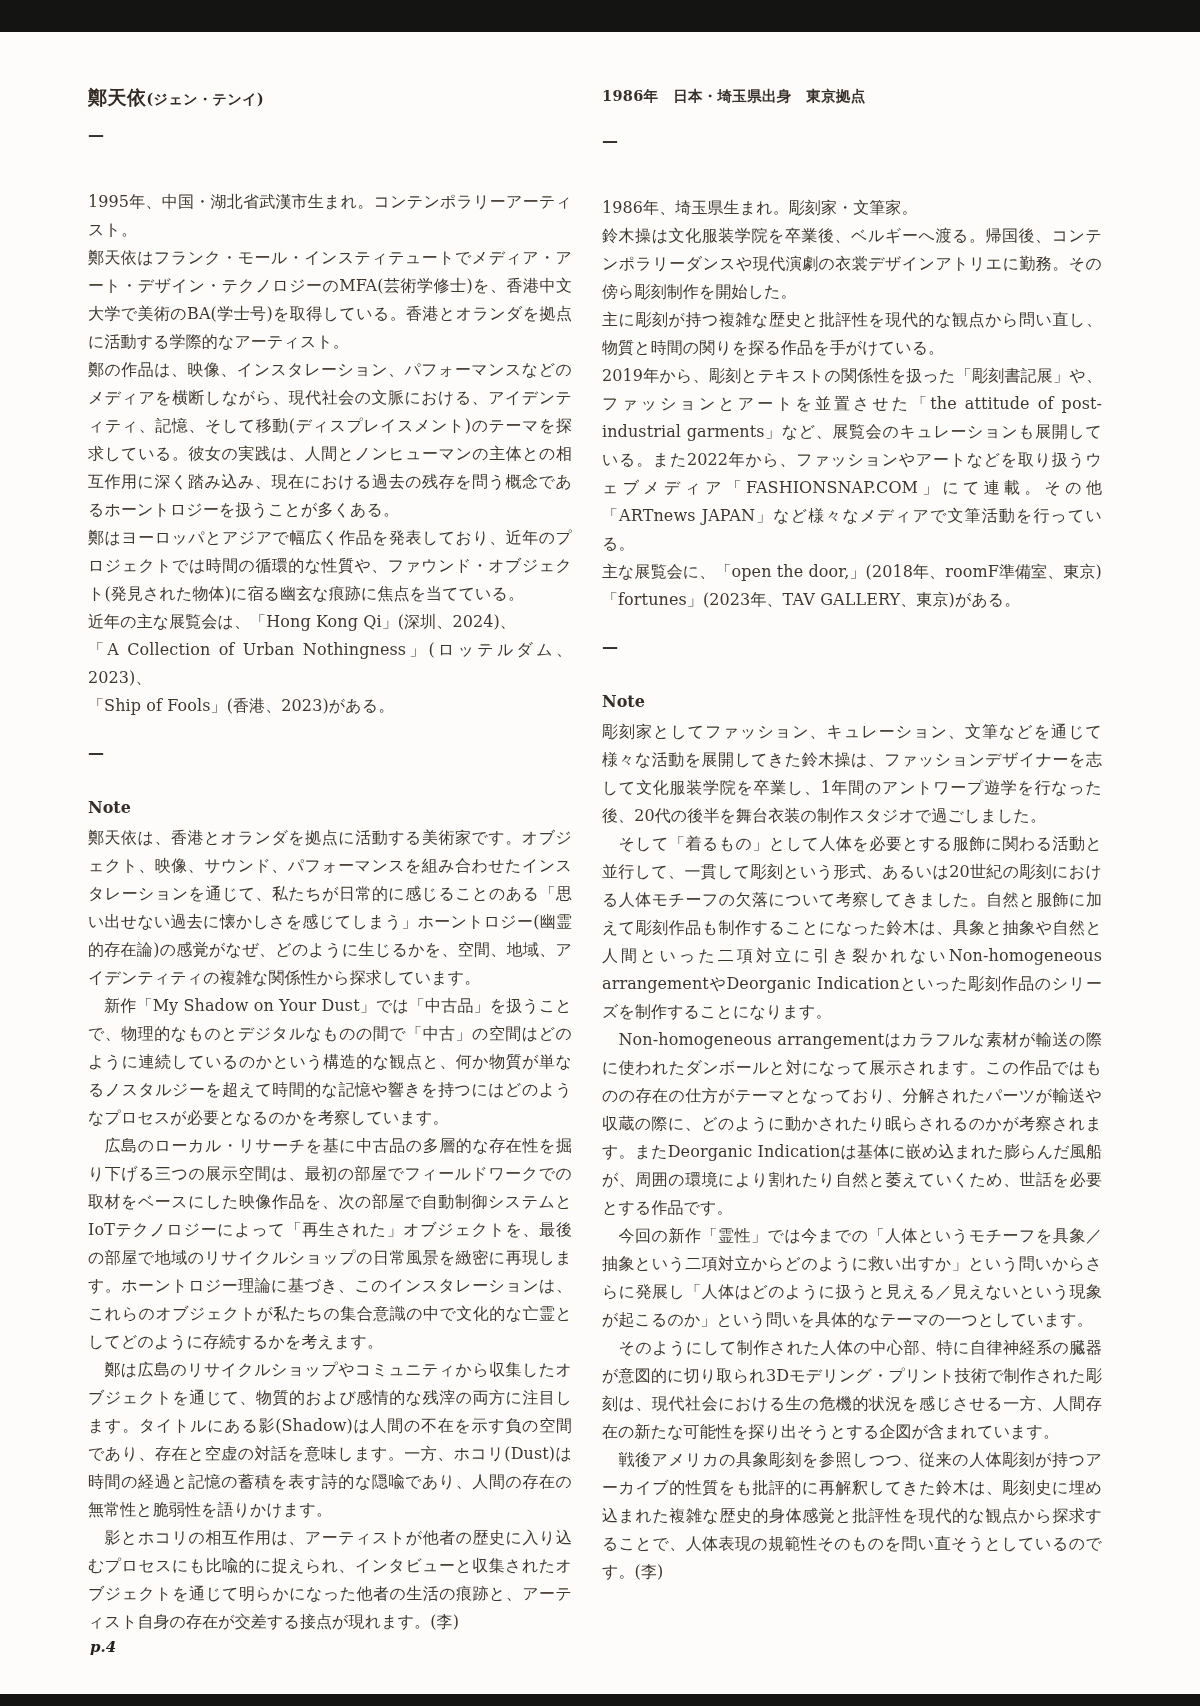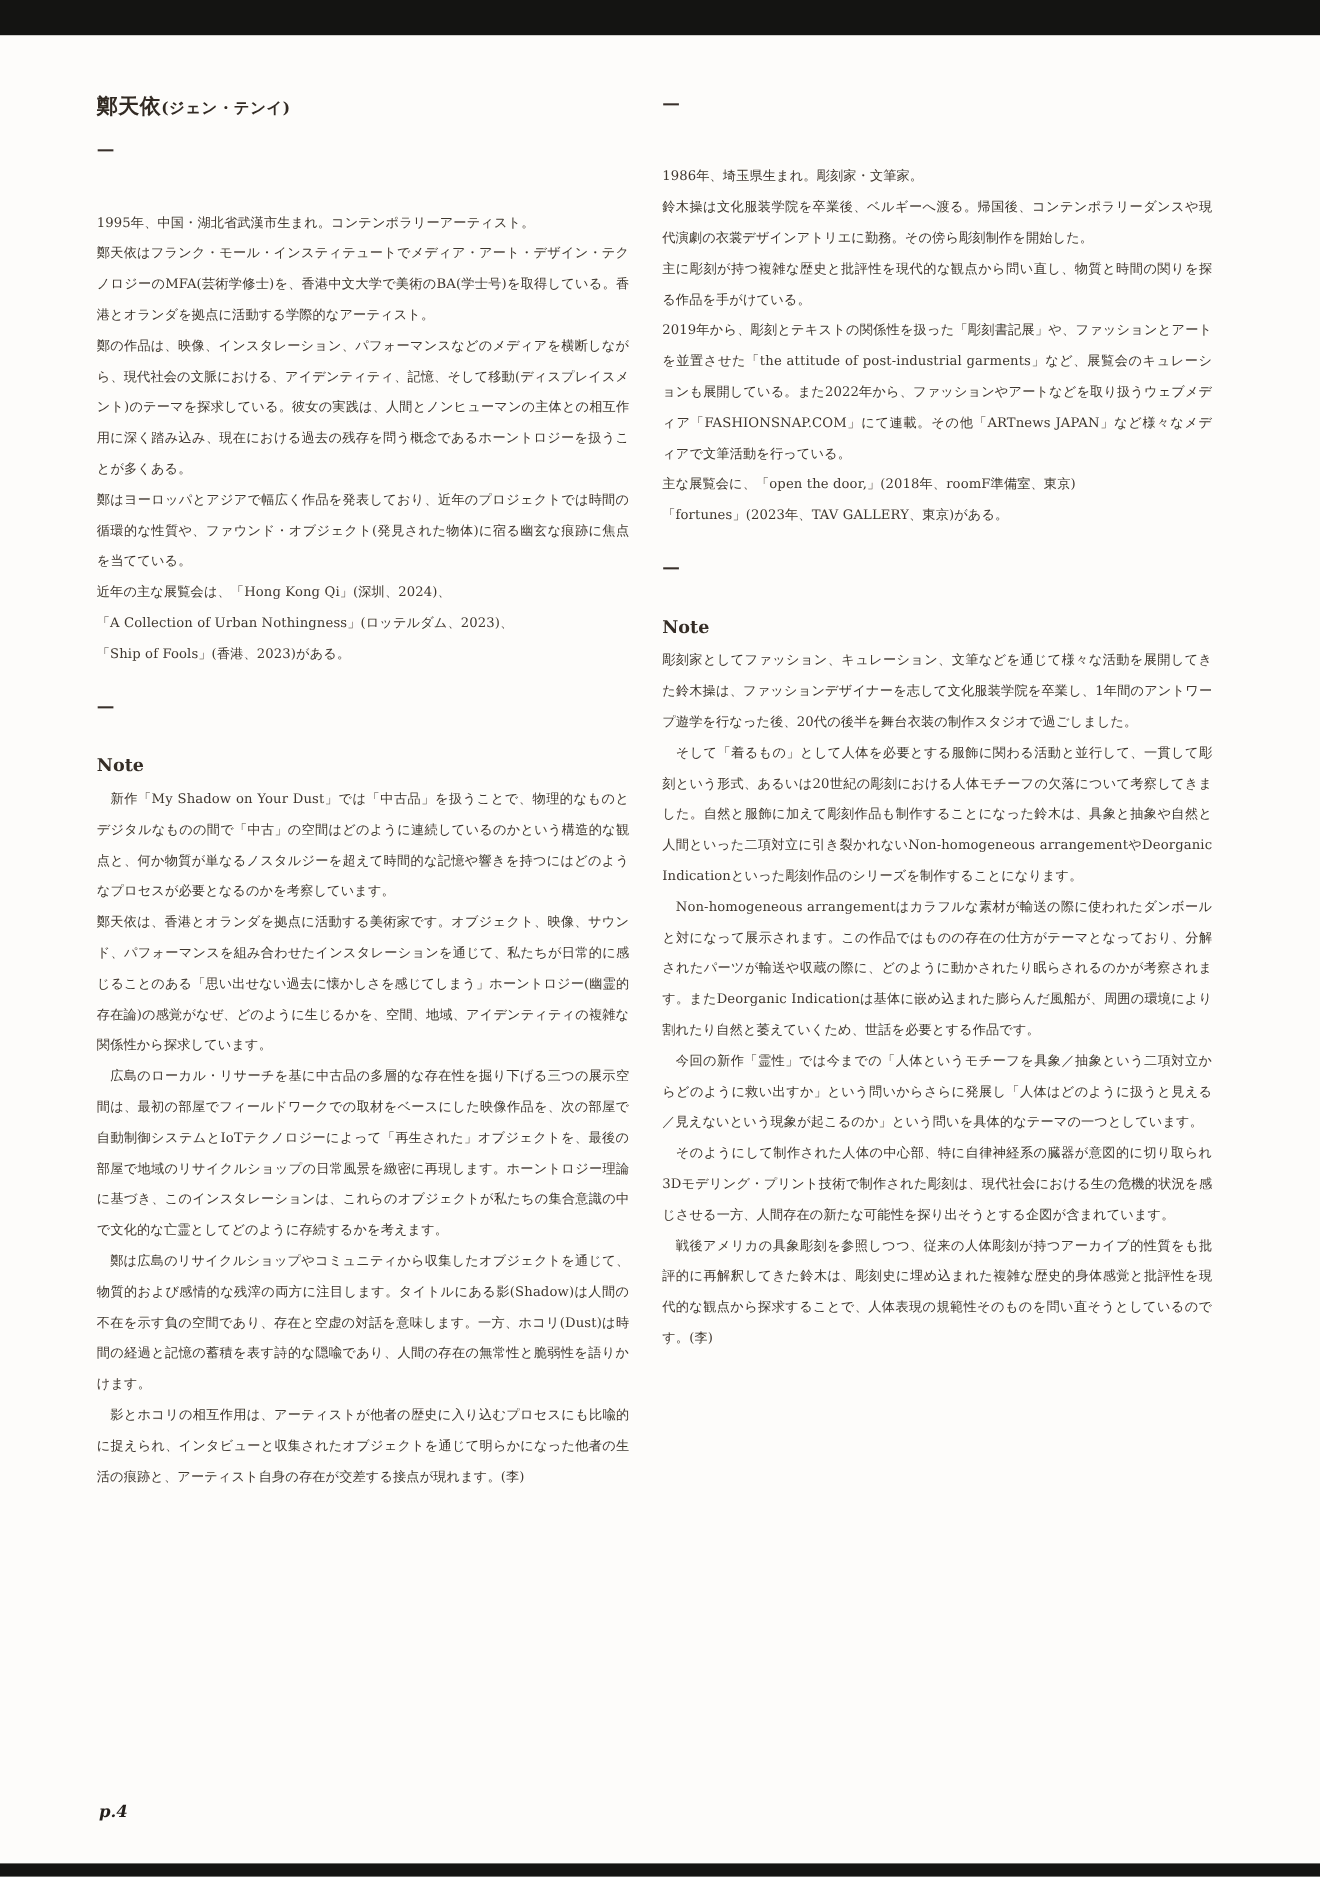--- a/index.html
+++ b/index.html
@@ -55,21 +55,21 @@
     font-size: 16px;
     font-weight: 700;
     color: #38302a;
     line-height: 1;
   }
   .divider.second {
     margin: 26px 0 32px 0;
   }
   .bio-text p, .note-text p {
     margin: 0;
-    font-size: 12px;
+    font-size: 16px;
     line-height: 28px;
     text-align: justify;
     color: #3f372e;
     letter-spacing: 0.1px;
   }
   .note-label {
     margin: 0 0 2px 0;
     font-size: 16px;
     font-weight: 600;
     color: #352d26;
@@ -100,29 +100,30 @@
       <p>鄭天依はフランク・モール・インスティテュートでメディア・アート・デザイン・テクノロジーのMFA(芸術学修士)を、香港中文大学で美術のBA(学士号)を取得している。香港とオランダを拠点に活動する学際的なアーティスト。</p>
       <p>鄭の作品は、映像、インスタレーション、パフォーマンスなどのメディアを横断しながら、現代社会の文脈における、アイデンティティ、記憶、そして移動(ディスプレイスメント)のテーマを探求している。彼女の実践は、人間とノンヒューマンの主体との相互作用に深く踏み込み、現在における過去の残存を問う概念であるホーントロジーを扱うことが多くある。</p>
       <p>鄭はヨーロッパとアジアで幅広く作品を発表しており、近年のプロジェクトでは時間の循環的な性質や、ファウンド・オブジェクト(発見された物体)に宿る幽玄な痕跡に焦点を当てている。</p>
       <p>近年の主な展覧会は、「Hong Kong Qi」(深圳、2024)、</p>
       <p>「A Collection of Urban Nothingness」(ロッテルダム、2023)、</p>
       <p>「Ship of Fools」(香港、2023)がある。</p>
     </div>
     <div class="divider second">—</div>
     <p class="note-label">Note</p>
     <div class="note-text">
+      <p>鄭天依は、香港とオランダを拠点に活動する美術家です。オブジェクト、映像、サウンド、パフォーマンスを組み合わせたインスタレーションを通じて、私たちが日常的に感じることのある「思い出せない過去に懐かしさを感じてしまう」ホーントロジー(幽霊的存在論)の感覚がなぜ、どのように生じるかを、空間、地域、アイデンティティの複雑な関係性から探求しています。</p>
       <p>　新作「My Shadow on Your Dust」では「中古品」を扱うことで、物理的なものとデジタルなものの間で「中古」の空間はどのように連続しているのかという構造的な観点と、何か物質が単なるノスタルジーを超えて時間的な記憶や響きを持つにはどのようなプロセスが必要となるのかを考察しています。</p>
-      <p>鄭天依は、香港とオランダを拠点に活動する美術家です。オブジェクト、映像、サウンド、パフォーマンスを組み合わせたインスタレーションを通じて、私たちが日常的に感じることのある「思い出せない過去に懐かしさを感じてしまう」ホーントロジー(幽霊的存在論)の感覚がなぜ、どのように生じるかを、空間、地域、アイデンティティの複雑な関係性から探求しています。</p>
       <p>　広島のローカル・リサーチを基に中古品の多層的な存在性を掘り下げる三つの展示空間は、最初の部屋でフィールドワークでの取材をベースにした映像作品を、次の部屋で自動制御システムとIoTテクノロジーによって「再生された」オブジェクトを、最後の部屋で地域のリサイクルショップの日常風景を緻密に再現します。ホーントロジー理論に基づき、このインスタレーションは、これらのオブジェクトが私たちの集合意識の中で文化的な亡霊としてどのように存続するかを考えます。</p>
       <p>　鄭は広島のリサイクルショップやコミュニティから収集したオブジェクトを通じて、物質的および感情的な残滓の両方に注目します。タイトルにある影(Shadow)は人間の不在を示す負の空間であり、存在と空虚の対話を意味します。一方、ホコリ(Dust)は時間の経過と記憶の蓄積を表す詩的な隠喩であり、人間の存在の無常性と脆弱性を語りかけます。</p>
       <p>　影とホコリの相互作用は、アーティストが他者の歴史に入り込むプロセスにも比喩的に捉えられ、インタビューと収集されたオブジェクトを通じて明らかになった他者の生活の痕跡と、アーティスト自身の存在が交差する接点が現れます。(李)</p>
     </div>
   </section>
 
   <section class="column right">
+    <p class="profile">1986年　日本・埼玉県出身　東京拠点</p>
     <div class="divider">—</div>
     <div class="bio-text">
       <p>1986年、埼玉県生まれ。彫刻家・文筆家。</p>
       <p>鈴木操は文化服装学院を卒業後、ベルギーへ渡る。帰国後、コンテンポラリーダンスや現代演劇の衣裳デザインアトリエに勤務。その傍ら彫刻制作を開始した。</p>
       <p>主に彫刻が持つ複雑な歴史と批評性を現代的な観点から問い直し、物質と時間の関りを探る作品を手がけている。</p>
       <p>2019年から、彫刻とテキストの関係性を扱った「彫刻書記展」や、ファッションとアートを並置させた「the attitude of post-industrial garments」など、展覧会のキュレーションも展開している。また2022年から、ファッションやアートなどを取り扱うウェブメディア「FASHIONSNAP.COM」にて連載。その他「ARTnews JAPAN」など様々なメディアで文筆活動を行っている。</p>
       <p>主な展覧会に、「open the door,」(2018年、roomF準備室、東京)</p>
       <p>「fortunes」(2023年、TAV GALLERY、東京)がある。</p>
     </div>
     <div class="divider second">—</div>

